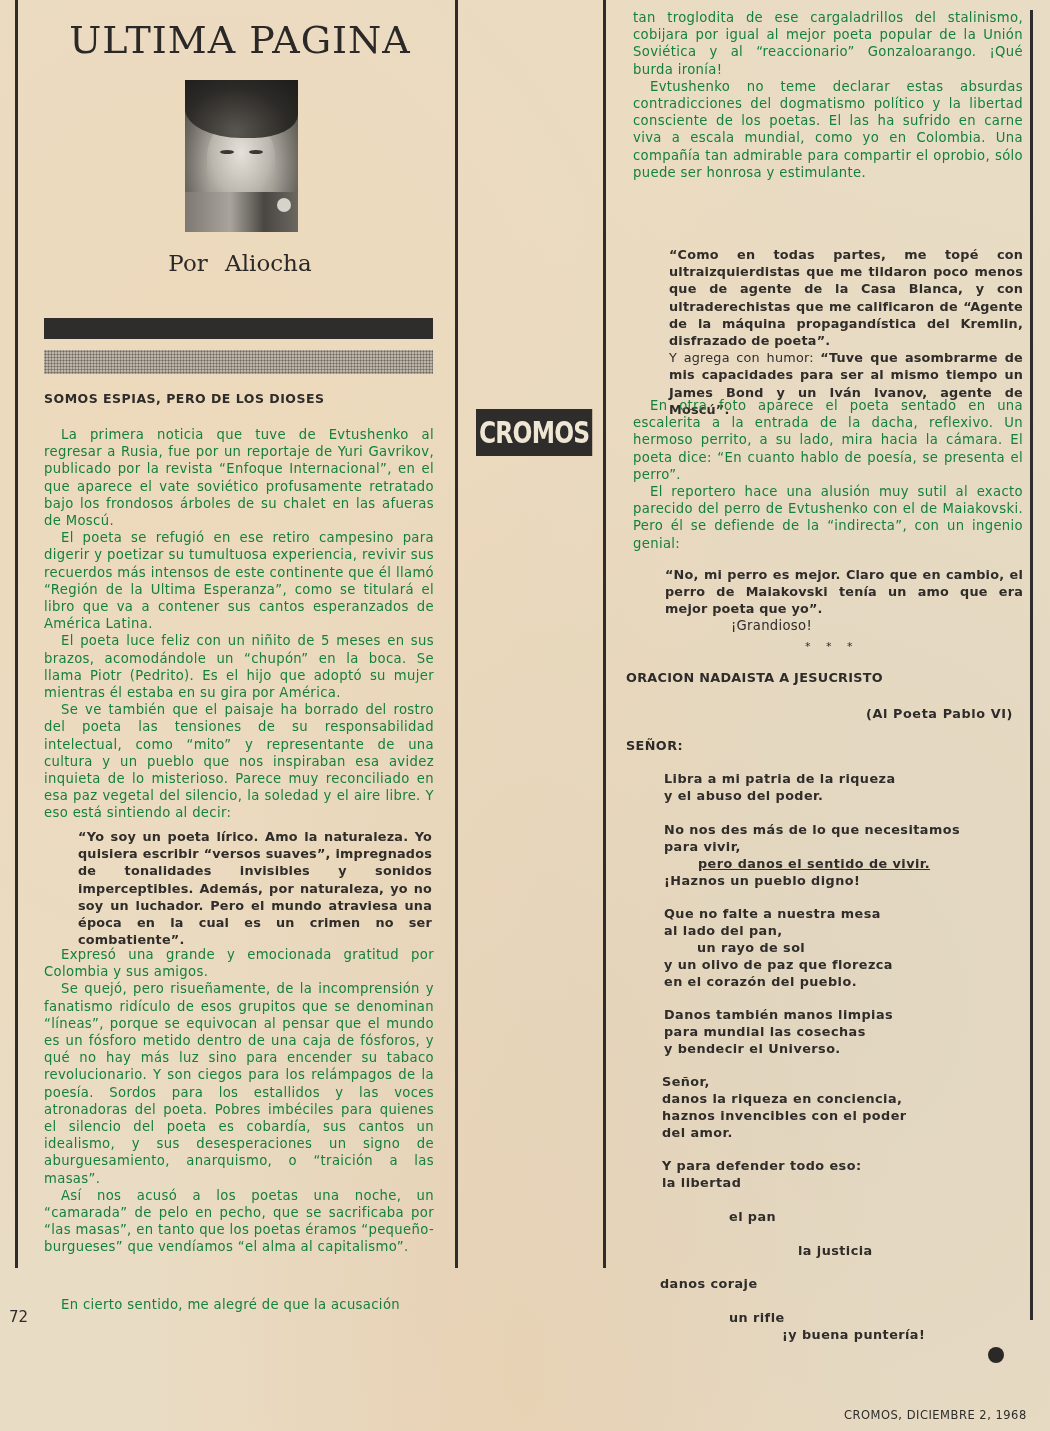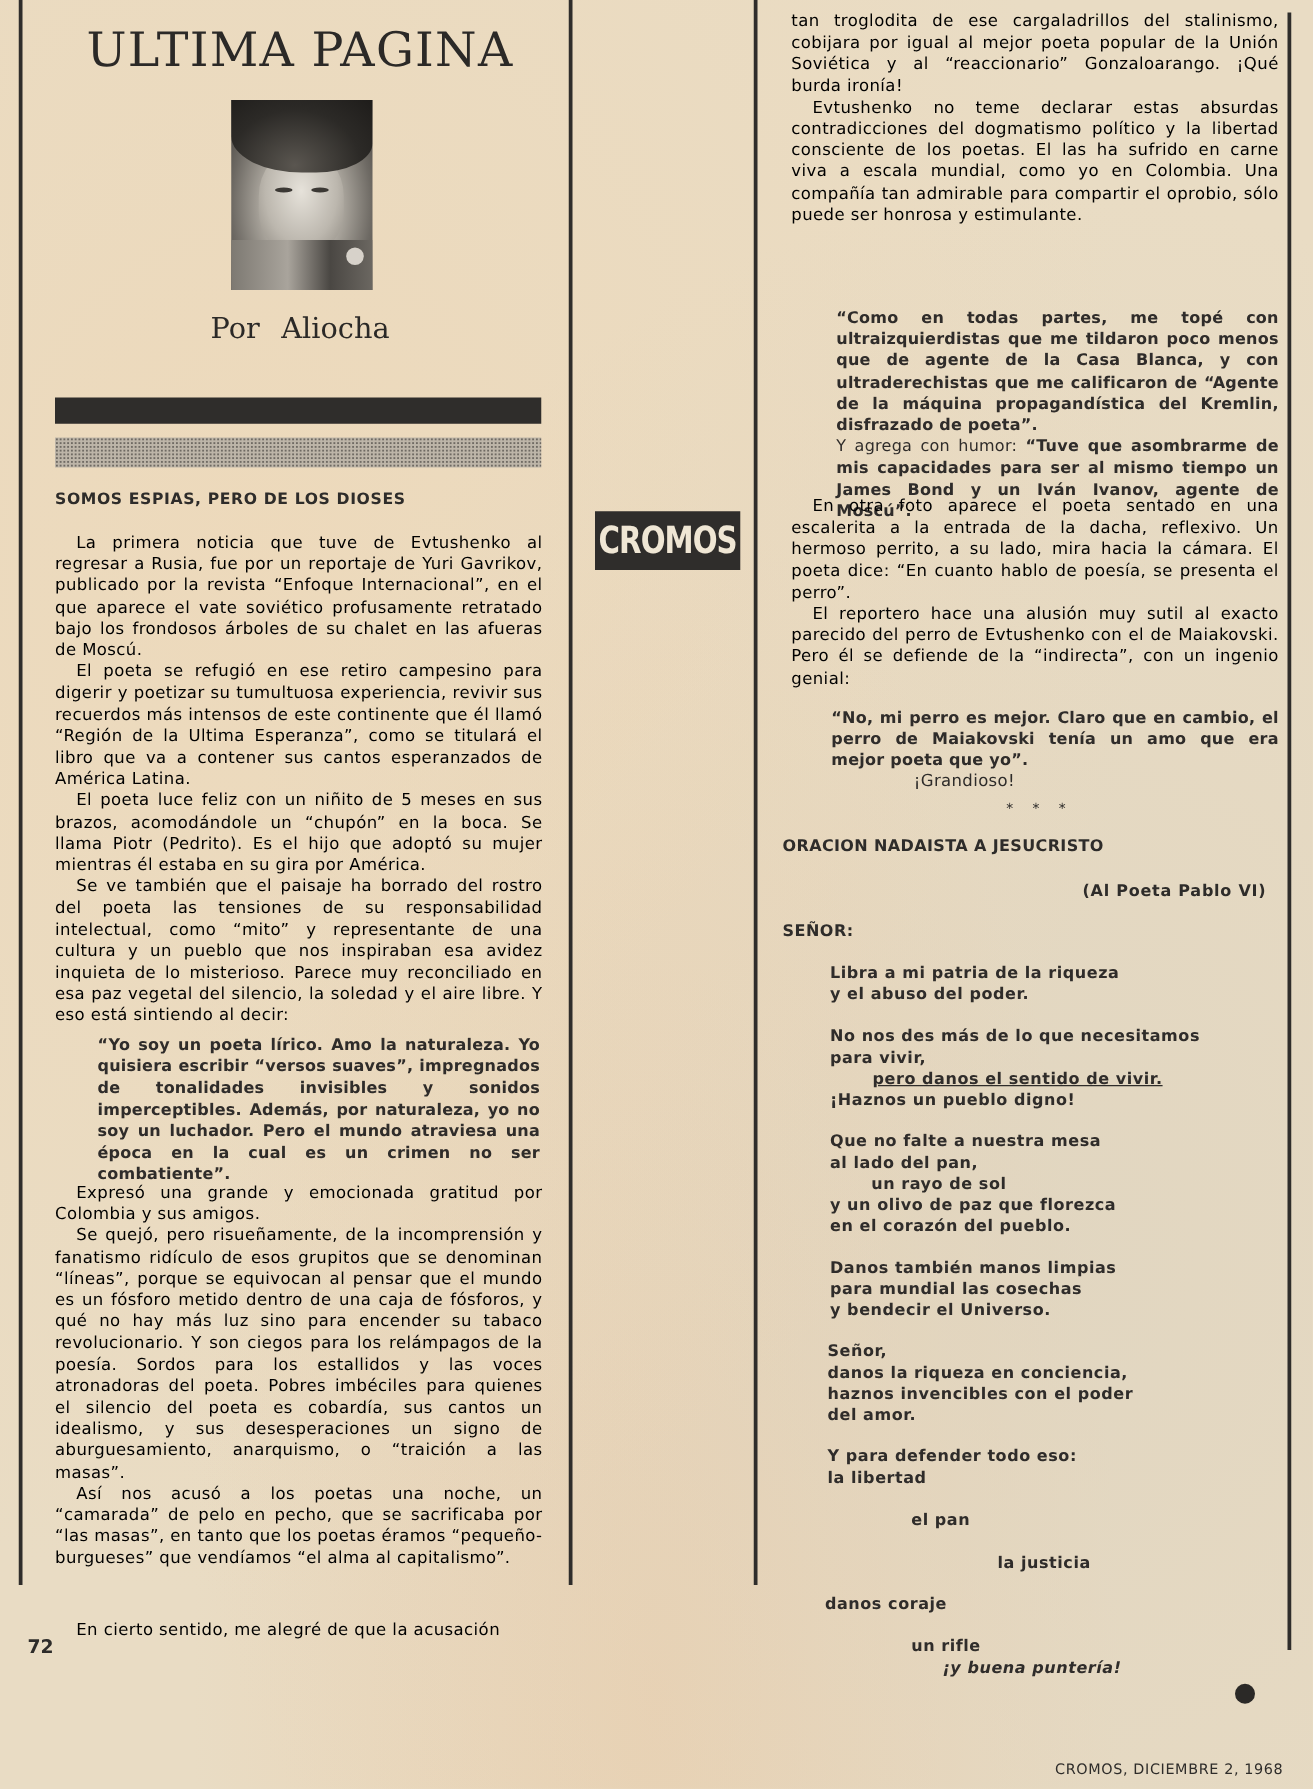--- a/index.html
+++ b/index.html
@@ -46,21 +46,21 @@
     background-color: #bdb5a8;
     background-image: radial-gradient(#6f6a63 45%, rgba(0,0,0,0) 50%);
     background-size: 3px 3px; }
 
   .headline {
     position: absolute; left: 44px; top: 391px;
     font-weight: bold; font-size: 12.5px; letter-spacing: 0.5px; white-space: nowrap;
   }
   .body-text {
     font-size: 13.2px; line-height: 17.2px; text-align: justify; letter-spacing: 0.35px;
-    margin: 0; color: #000000;
+    margin: 0; color: #15803d;
   }
   .body-text p { margin: 0; text-indent: 17px; }
   .body-text p.noindent { text-indent: 0; }
   .quote {
     font-weight: bold; font-size: 12.8px; line-height: 17.2px; text-align: justify;
     letter-spacing: 0.2px; margin: 0; color: #2f2c2a;
   }
   .left-body { position: absolute; left: 44px; top: 426px; width: 390px; }
   .left-quote { position: absolute; left: 78px; top: 828px; width: 354px; }
   .left-body2 { position: absolute; left: 44px; top: 946px; width: 390px; }
@@ -77,21 +77,21 @@
   .poem-dedication { position: absolute; left: 866px; top: 706px; font-weight: bold; font-size: 12.8px; letter-spacing: 0.6px; white-space: nowrap; }
   .poem-sennor { position: absolute; left: 626px; top: 738px; font-weight: bold; font-size: 12.8px; letter-spacing: 0.4px; }
   .poem-line { position: absolute; font-weight: bold; font-size: 12.8px; letter-spacing: 0.45px; white-space: nowrap; color: #2f2c2a; }
 
   .cromos-logo {
     position: absolute; left: 476px; top: 409px; width: 116px; height: 47px;
     background: #2f2d2b; color: #efe6d4; text-align: center;
     font-family: "DejaVu Sans", sans-serif; font-weight: bold; font-size: 30px; line-height: 47px;
     letter-spacing: -1px; transform: scaleX(0.78); transform-origin: left center; width: 149px;
   }
-  .page-num { position: absolute; left: 22px; top: 1308px; font-weight: bold; font-size: 15px; }
+  .page-num { position: absolute; left: 9px; top: 1308px; font-weight: normal; font-size: 15px; }
   .footer { position: absolute; left: 844px; top: 1408px; font-size: 11.5px; letter-spacing: 0.5px; white-space: nowrap; }
   .end-dot { position: absolute; left: 988px; top: 1347px; width: 16px; height: 16px; border-radius: 50%; background: #2b2927; }
 </style>
 </head>
 <body>
 
 <div class="rule" style="left:15px;top:0;height:1268px;"></div>
 <div class="rule" style="left:455px;top:0;height:1268px;"></div>
 <div class="rule" style="left:603px;top:0;height:1268px;"></div>
 <div class="rule" style="left:1030px;top:10px;height:1310px;"></div>
@@ -172,18 +172,18 @@
 <div class="poem-line" style="left:662px;top:1074px;">Señor,</div>
 <div class="poem-line" style="left:662px;top:1091px;">danos la riqueza en conciencia,</div>
 <div class="poem-line" style="left:662px;top:1108px;">haznos invencibles con el poder</div>
 <div class="poem-line" style="left:662px;top:1125px;">del amor.</div>
 <div class="poem-line" style="left:662px;top:1158px;">Y para defender todo eso:</div>
 <div class="poem-line" style="left:662px;top:1175px;">la libertad</div>
 <div class="poem-line" style="left:729px;top:1209px;">el pan</div>
 <div class="poem-line" style="left:798px;top:1243px;">la justicia</div>
 <div class="poem-line" style="left:660px;top:1276px;">danos coraje</div>
 <div class="poem-line" style="left:729px;top:1310px;">un rifle</div>
-<div class="poem-line" style="left:754px;top:1327px;font-style:italic;">¡y buena puntería!</div>
+<div class="poem-line" style="left:782px;top:1327px;">¡y buena puntería!</div>
 
 <div class="end-dot"></div>
 
 <div class="page-num">72</div>
 <div class="footer">CROMOS, DICIEMBRE 2, 1968</div>
 
 </body></html>

